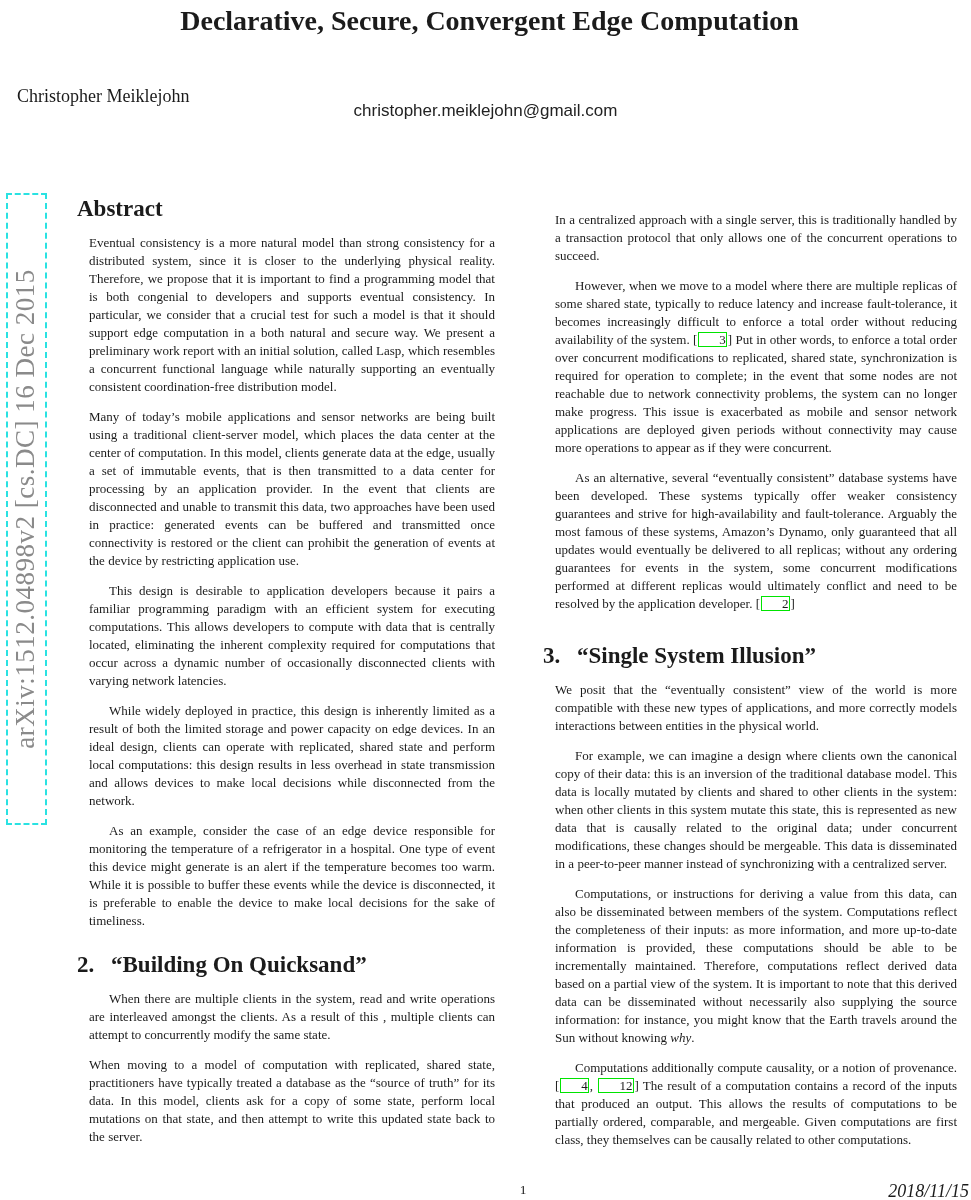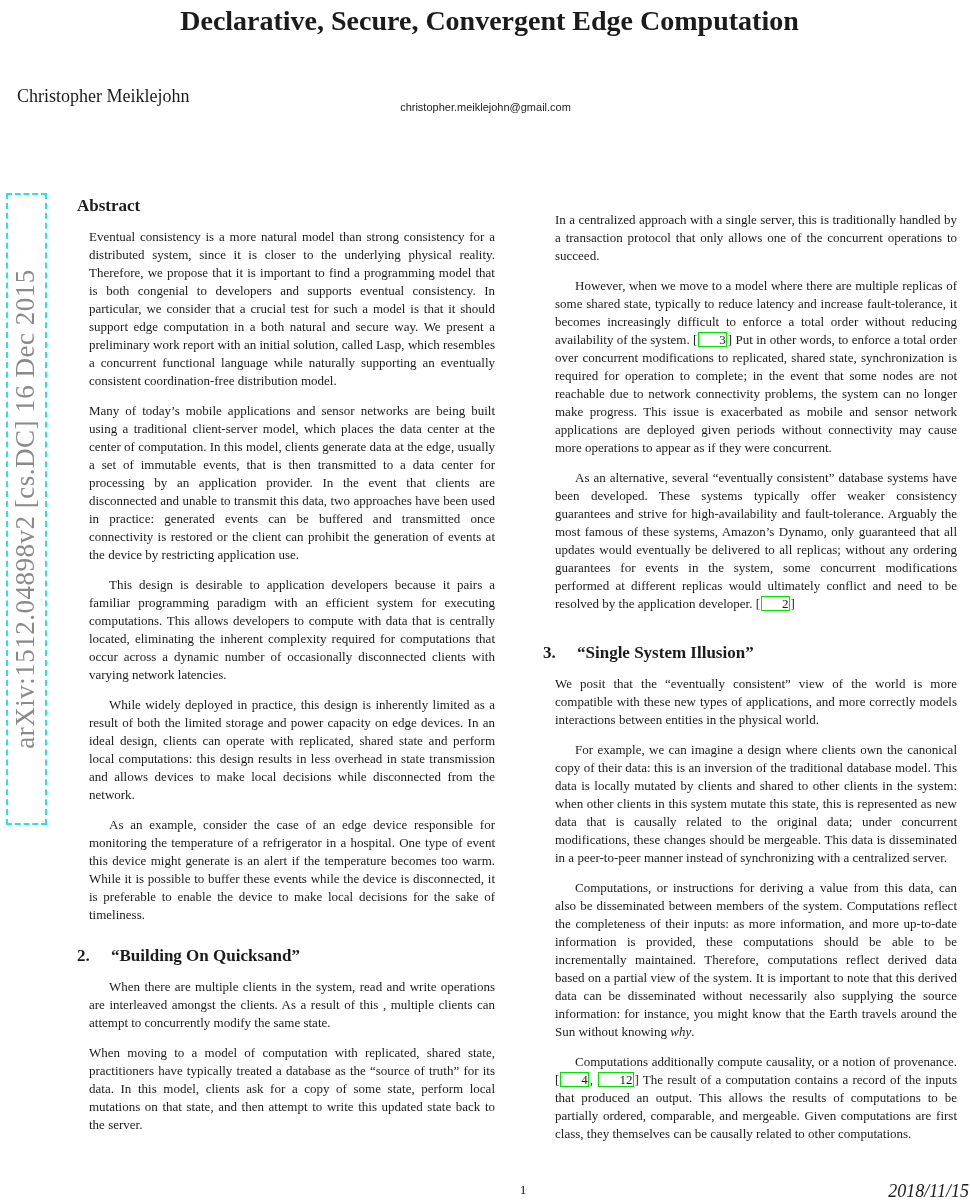--- a/index.html
+++ b/index.html
@@ -42,21 +42,21 @@
     margin: 4px;
   }
   .paper-author {
     position: absolute; top: 69px; left: 0;
     width: 100%; 
     font-size: 18px; margin: 17px;
   }
   .paper-email {
     position: absolute; top: 101px; left: 0;
     width: 100%; text-align: center;
-    font-size: 11px; margin: 0;
+    font-size: 17px; margin: 0;
     font-family: "Liberation Sans", sans-serif;
     color: #222222;
   }
 
   
   .col {
     position: absolute; top: 196px;
     text-align: justify;
     -webkit-hyphens: auto; hyphens: auto;
   }
@@ -65,21 +65,21 @@
 
   .para {
     margin: 12px;
     font-size: 13px;
     line-height: 18px;
     text-align: justify;
   }
   .para.indent { text-indent: 20px; }
 
   .sec {
-    font-size: 17px;
+    font-size: 23px;
     font-weight: bold;
     margin: 22px 0 9px 0;
     text-align: left;
     text-indent: 0;
   }
   .sec:first-child { margin-top: 0; }
   .sec .sec-num { display: inline-block; min-width: 34px; }
   .col-right .sec { margin-top: 30px; margin-bottom: 10px; }
 
   .cite {

